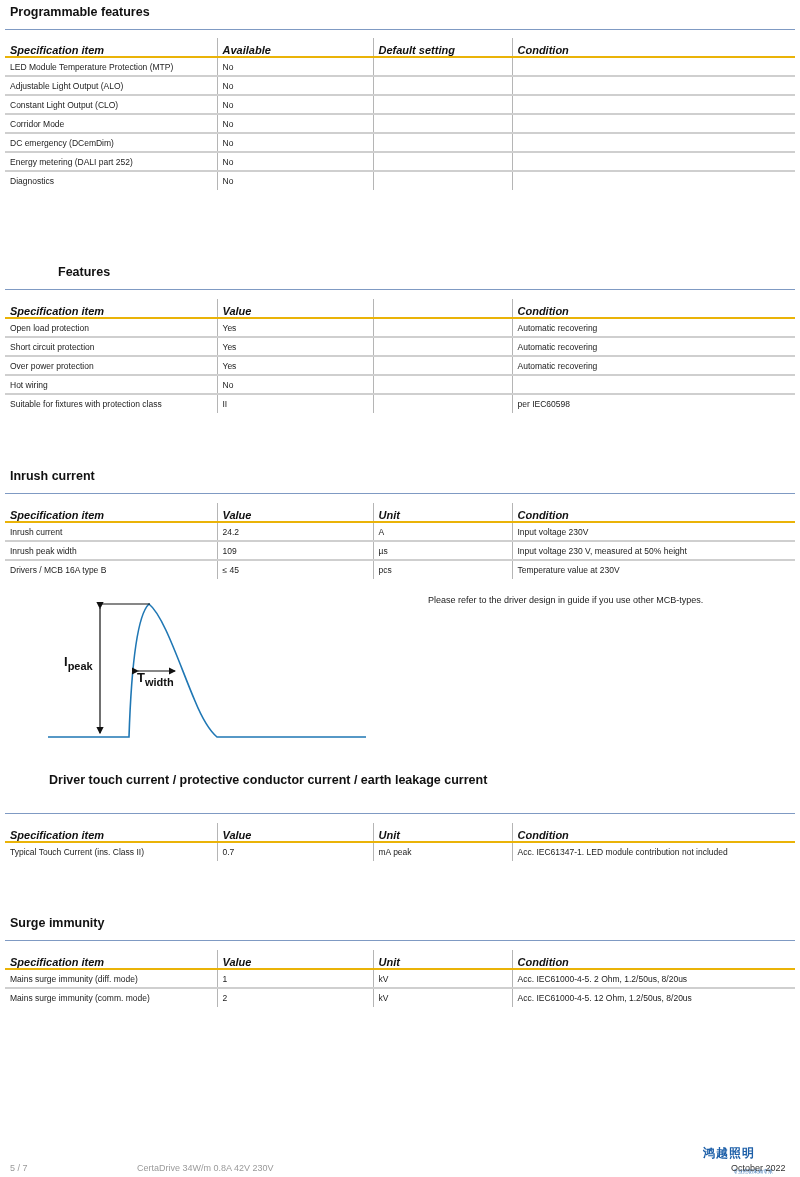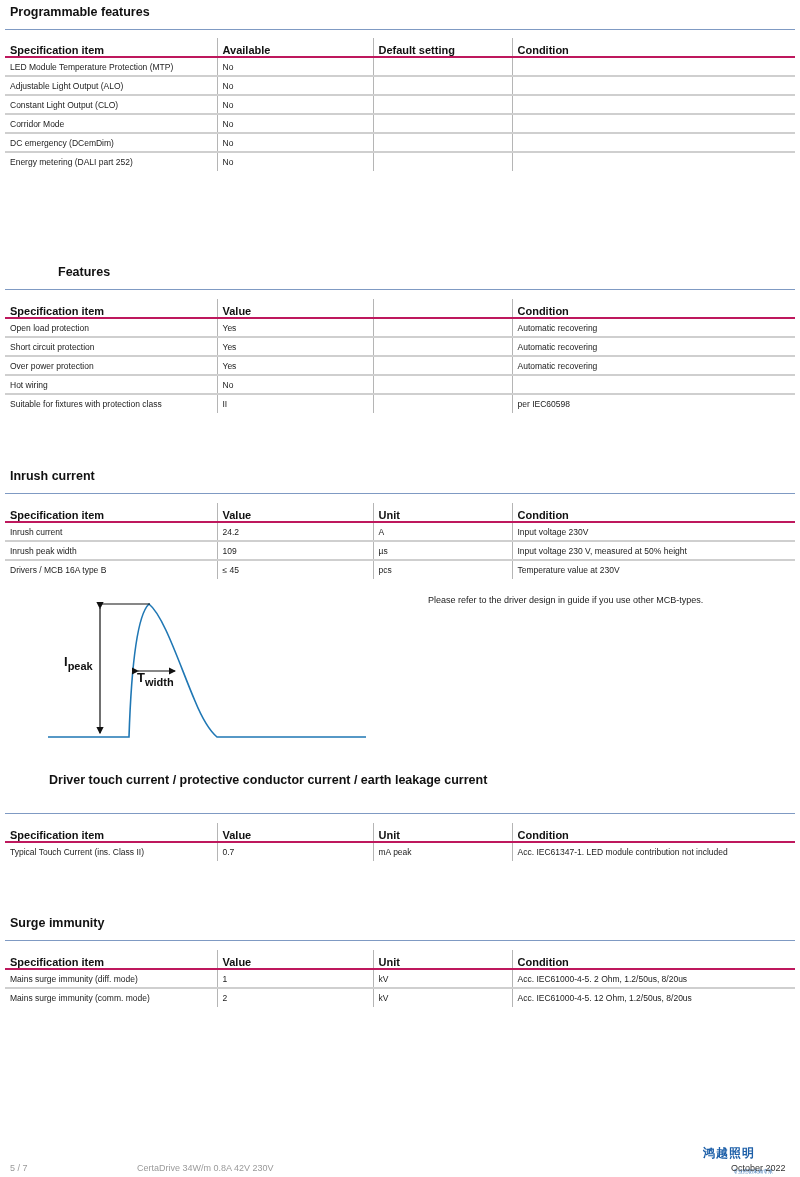--- a/index.html
+++ b/index.html
@@ -24,22 +24,23 @@
       position: absolute; left: 5px; width: 790px;
       border-collapse: collapse; table-layout: fixed;
     }
     table.spec col.c1 { width: 212px; }
     table.spec col.c2 { width: 156px; }
     table.spec col.c3 { width: 139px; }
     table.spec col.c4 { width: 283px; }
     table.spec th {
       text-align: left; font-weight: bold; font-size: 11px; color: #111;
       height: 19px; padding: 4px 5px 0 5px;
-      border-bottom: 2px solid #be185d;
+      border-bottom: 2px solid #eab308;
       vertical-align: bottom;
+      font-style: italic;
     }
     table.spec td {
       font-size: 8.5px; color: #222;
       height: 19px; padding: 0 5px;
       border-bottom: 2px solid #cfcfcf;
       vertical-align: middle;
       white-space: nowrap; overflow: hidden;
     }
     table.spec tr:last-child td { border-bottom: none; }
     table.spec th + th, table.spec td + td { border-left: 1px solid #b5b5b5; }
@@ -121,20 +122,26 @@
           <td>No</td>
           <td></td>
           <td></td>
         </tr>
         <tr>
           <td>Energy metering (DALI part 252)</td>
           <td>No</td>
           <td></td>
           <td></td>
         </tr>
+        <tr>
+          <td>Diagnostics</td>
+          <td>No</td>
+          <td></td>
+          <td></td>
+        </tr>
       </tbody>
   </table>
 </div>
 
 <div class="section" style="top:0;">
   <div class="section-title" style="top:265px;padding-left:48px;">Features</div>
   <div class="section-rule" style="top: 289px; background: rgb(127, 154, 195);"></div>
   <table class="spec" style="top:299px;">
     <colgroup>
         <col class="c1">

